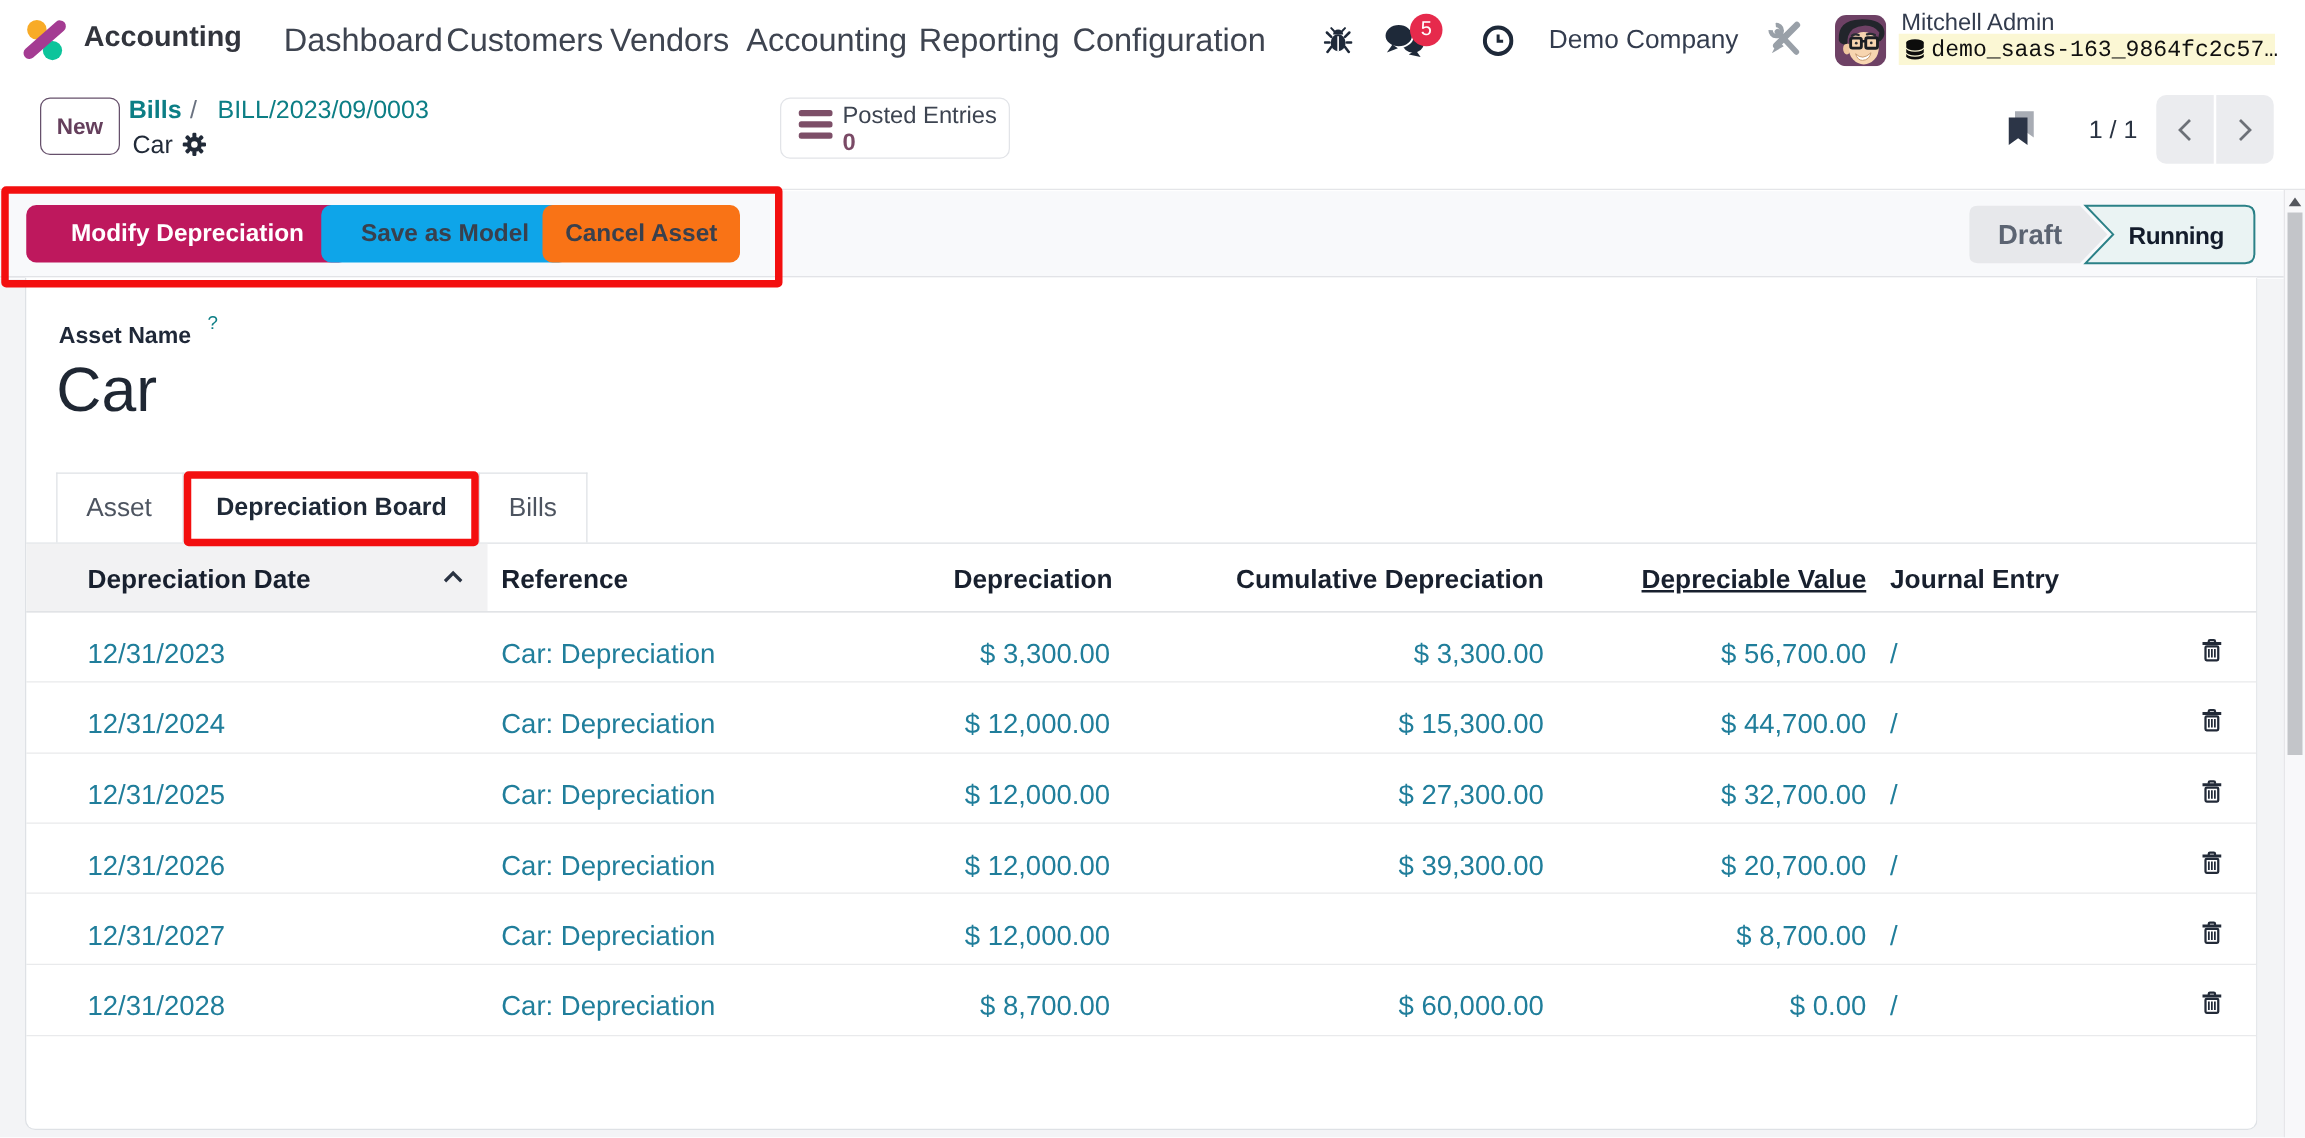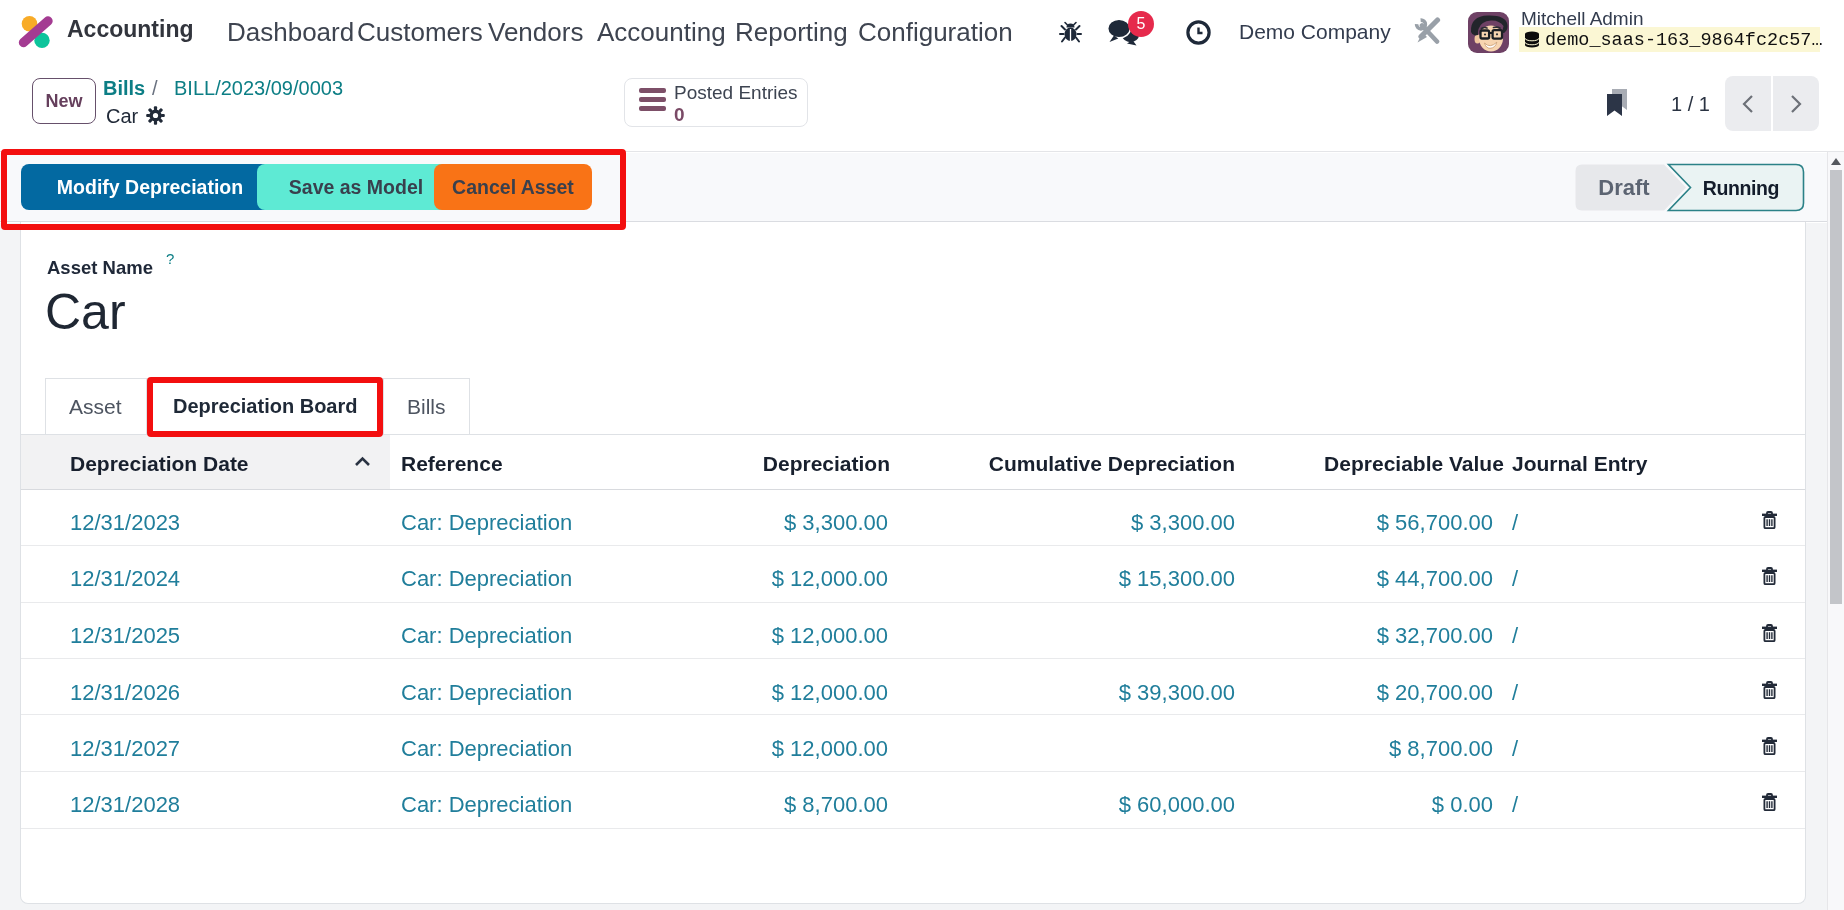--- a/index.html
+++ b/index.html
@@ -140,22 +140,22 @@
   <div class="abs" style="left:1725px;top:76px;width:46px;height:55px;background:#ebecef;border-radius:8px 0 0 8px;"></div>
   <div class="abs" style="left:1773px;top:76px;width:46px;height:55px;background:#ebecef;border-radius:0 8px 8px 0;"></div>
   <svg class="abs" style="left:1739px;top:94px;" width="18" height="20" viewBox="0 0 18 20">
       <path d="M13 2 L5 10 L13 18" fill="none" stroke="#6c7077" stroke-width="2.2"></path>
     </svg>
   <svg class="abs" style="left:1787px;top:94px;" width="18" height="20" viewBox="0 0 18 20">
       <path d="M5 2 L13 10 L5 18" fill="none" stroke="#6c7077" stroke-width="2.2"></path>
     </svg>
 
   <div class="abs" id="actionbar" style="left:0;top:153px;width:1844px;height:69px;background:#f8f9fb;border-bottom:1px solid #dadce1;"></div>
-  <div class="btn" style="left:21px;top:164px;width:258px;height:46px;background:#0369a1;color:#fff;line-height:46px;">Modify Depreciation</div>
-  <div class="btn" style="left:257px;top:164px;width:198px;height:46px;background:#5eead4;color:#39404d;line-height:46px;">Save as Model</div>
+  <div class="btn" style="left:21px;top:164px;width:258px;height:46px;background:#be185d;color:#fff;line-height:46px;">Modify Depreciation</div>
+  <div class="btn" style="left:257px;top:164px;width:198px;height:46px;background:#0ea5e9;color:#39404d;line-height:46px;">Save as Model</div>
   <div class="btn" style="left:434px;top:164px;width:158px;height:46px;background:#f97316;color:#39404d;line-height:46px;">Cancel Asset</div>
 
   <svg class="abs" style="left:1574px;top:163px;" width="232" height="49" viewBox="0 0 232 49">
     <path d="M8 1.5 H90 L112 24.5 L90 47.5 H8 Q1.5 47.5 1.5 41 V8 Q1.5 1.5 8 1.5 Z" fill="#e7e8eb"></path>
     <path d="M94.5 1.5 H222 Q229.5 1.5 229.5 9 V40 Q229.5 47.5 222 47.5 H94.5 L116.5 24.5 Z" fill="#eaf3f3" stroke="#2b8187" stroke-width="1.6"></path>
     <text x="50" y="32" text-anchor="middle" font-size="22" font-weight="bold" fill="#5c6472" font-family="Liberation Sans, sans-serif">Draft</text>
     <text x="167" y="32" text-anchor="middle" font-size="19.5" font-weight="bold" fill="#131c2b" letter-spacing="-0.4" font-family="Liberation Sans, sans-serif">Running</text>
   </svg>
 
   <div class="abs" id="contentbg" style="left:0;top:223px;width:1844px;height:687px;background:#f3f4f6;"></div>
@@ -175,21 +175,21 @@
   <div class="abs" style="left:407px;top:395px;font-size:21px;color:#4d5460;">Bills</div>
 
   <div class="abs" style="left:21px;top:435px;width:369px;height:54px;background:#f2f2f3;"></div>
   <div class="hcell" style="left:70px;top:452px;">Depreciation Date</div>
   <svg class="abs" style="left:354px;top:456px;" width="17" height="11" viewBox="0 0 17 11">
       <path d="M2 9 L8.5 2.5 L15 9" fill="none" stroke="#2a3342" stroke-width="2.6"></path>
     </svg>
   <div class="hcell" style="left:401px;top:452px;">Reference</div>
   <div class="hcell" style="left:600px;top:452px;width:290px;text-align:right;">Depreciation</div>
   <div class="hcell" style="left:945px;top:452px;width:290px;text-align:right;">Cumulative Depreciation</div>
-  <div class="hcell" style="left:1269px;top:452px;width:290px;text-align:center;">Depreciable Value</div>
+  <div class="hcell" style="left:1203px;top:452px;width:290px;text-align:right;text-decoration:underline;">Depreciable Value</div>
   <div class="hcell" style="left:1512px;top:452px;">Journal Entry</div>
   <div class="abs" style="left:21px;top:489px;width:1784px;height:1px;background:#d8dade;"></div>
 
   <div class="cell" style="left:70px;top:510px;">12/31/2023</div>
   <div class="cell" style="left:401px;top:510px;">Car: Depreciation</div>
   <div class="cell" style="left:600px;top:510px;width:288px;text-align:right;">$ 3,300.00</div>
   <div class="cell" style="left:945px;top:510px;width:290px;text-align:right;">$ 3,300.00</div>
   <div class="cell" style="left:1203px;top:510px;width:290px;text-align:right;">$ 56,700.00</div>
   <div class="cell" style="left:1512px;top:510px;">/</div>
 <svg class="abs" style="left:1761px;top:510px;" width="17" height="20" viewBox="0 0 17 20">
@@ -212,20 +212,21 @@
 <line x1="1" y1="4.8" x2="16" y2="4.8" stroke="#222a38" stroke-width="2.4"></line>
 <rect x="3.4" y="7" width="10.2" height="11.2" rx="1" fill="none" stroke="#222a38" stroke-width="1.8"></rect>
 <line x1="6.1" y1="9.2" x2="6.1" y2="16" stroke="#222a38" stroke-width="1.4"></line>
 <line x1="8.5" y1="9.2" x2="8.5" y2="16" stroke="#222a38" stroke-width="1.4"></line>
 <line x1="10.9" y1="9.2" x2="10.9" y2="16" stroke="#222a38" stroke-width="1.4"></line>
 </svg>
   <div class="rowline" style="top:602px;"></div>
   <div class="cell" style="left:70px;top:623px;">12/31/2025</div>
   <div class="cell" style="left:401px;top:623px;">Car: Depreciation</div>
   <div class="cell" style="left:600px;top:623px;width:288px;text-align:right;">$ 12,000.00</div>
+  <div class="cell" style="left:945px;top:623px;width:290px;text-align:right;">$ 27,300.00</div>
   <div class="cell" style="left:1203px;top:623px;width:290px;text-align:right;">$ 32,700.00</div>
   <div class="cell" style="left:1512px;top:623px;">/</div>
 <svg class="abs" style="left:1761px;top:623px;" width="17" height="20" viewBox="0 0 17 20">
 <path d="M6 4 V3 Q6 2 7 2 H10 Q11 2 11 3 V4" fill="none" stroke="#222a38" stroke-width="1.8"></path>
 <line x1="1" y1="4.8" x2="16" y2="4.8" stroke="#222a38" stroke-width="2.4"></line>
 <rect x="3.4" y="7" width="10.2" height="11.2" rx="1" fill="none" stroke="#222a38" stroke-width="1.8"></rect>
 <line x1="6.1" y1="9.2" x2="6.1" y2="16" stroke="#222a38" stroke-width="1.4"></line>
 <line x1="8.5" y1="9.2" x2="8.5" y2="16" stroke="#222a38" stroke-width="1.4"></line>
 <line x1="10.9" y1="9.2" x2="10.9" y2="16" stroke="#222a38" stroke-width="1.4"></line>
 </svg>

